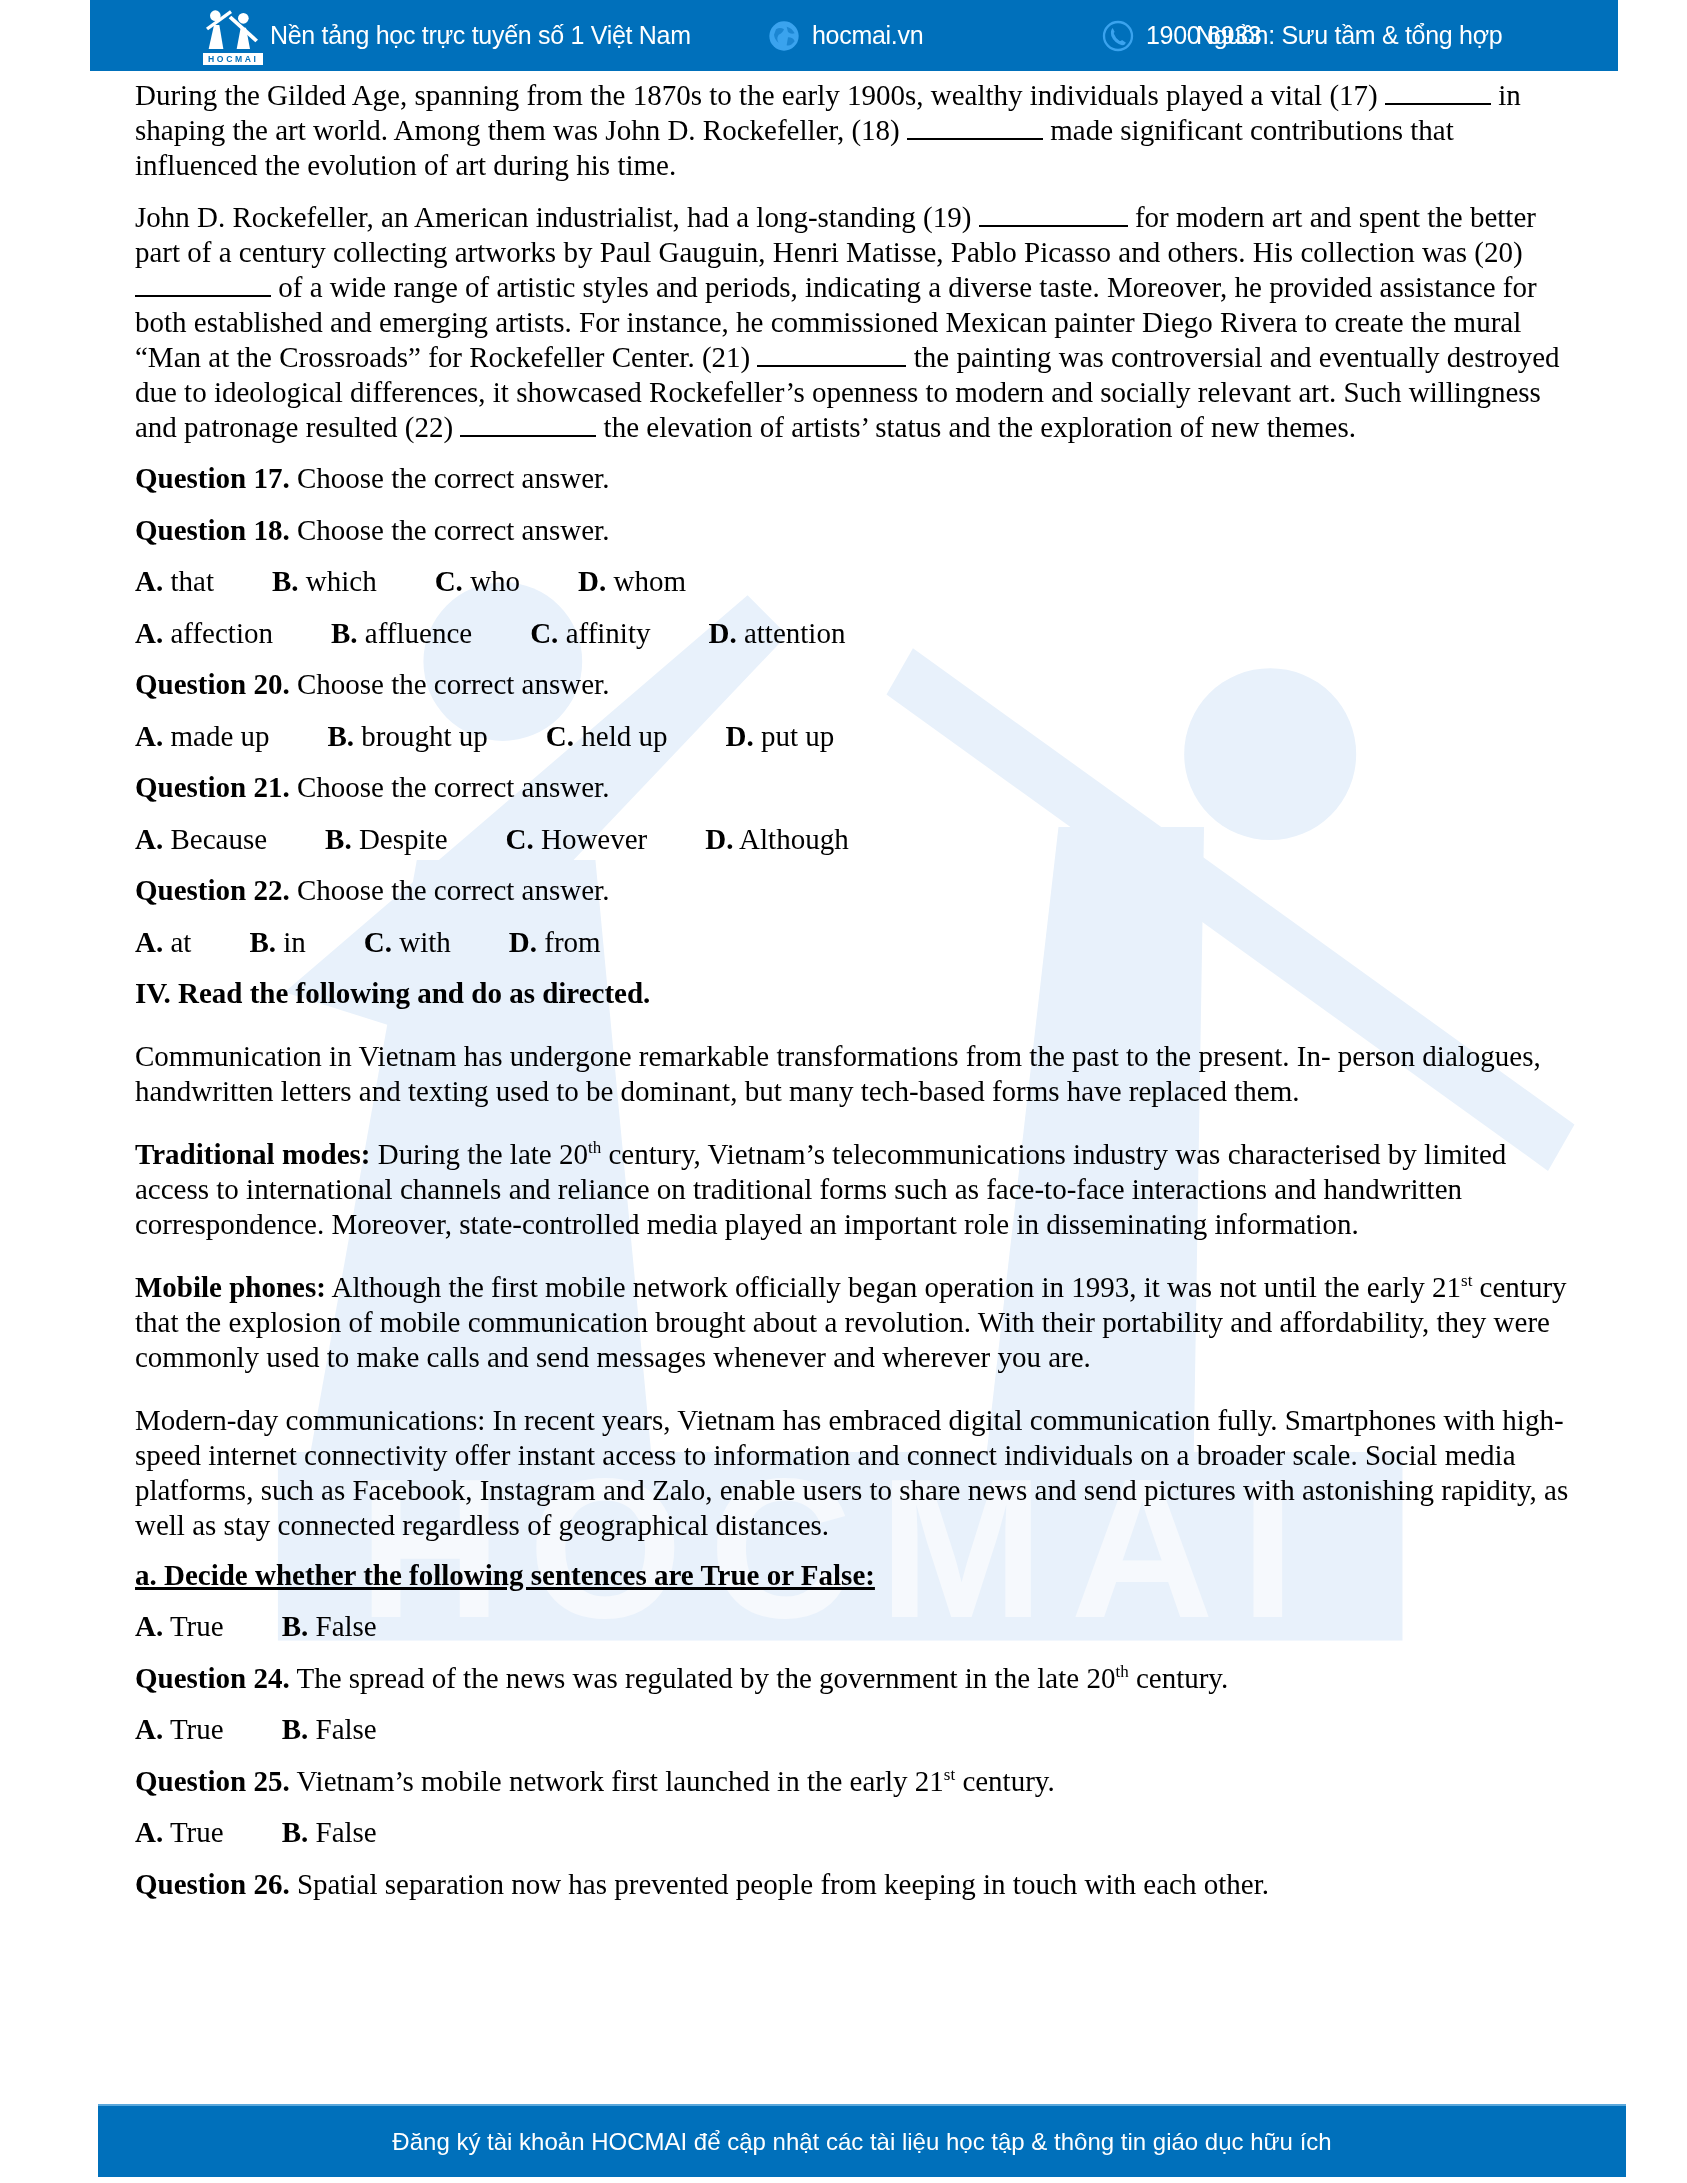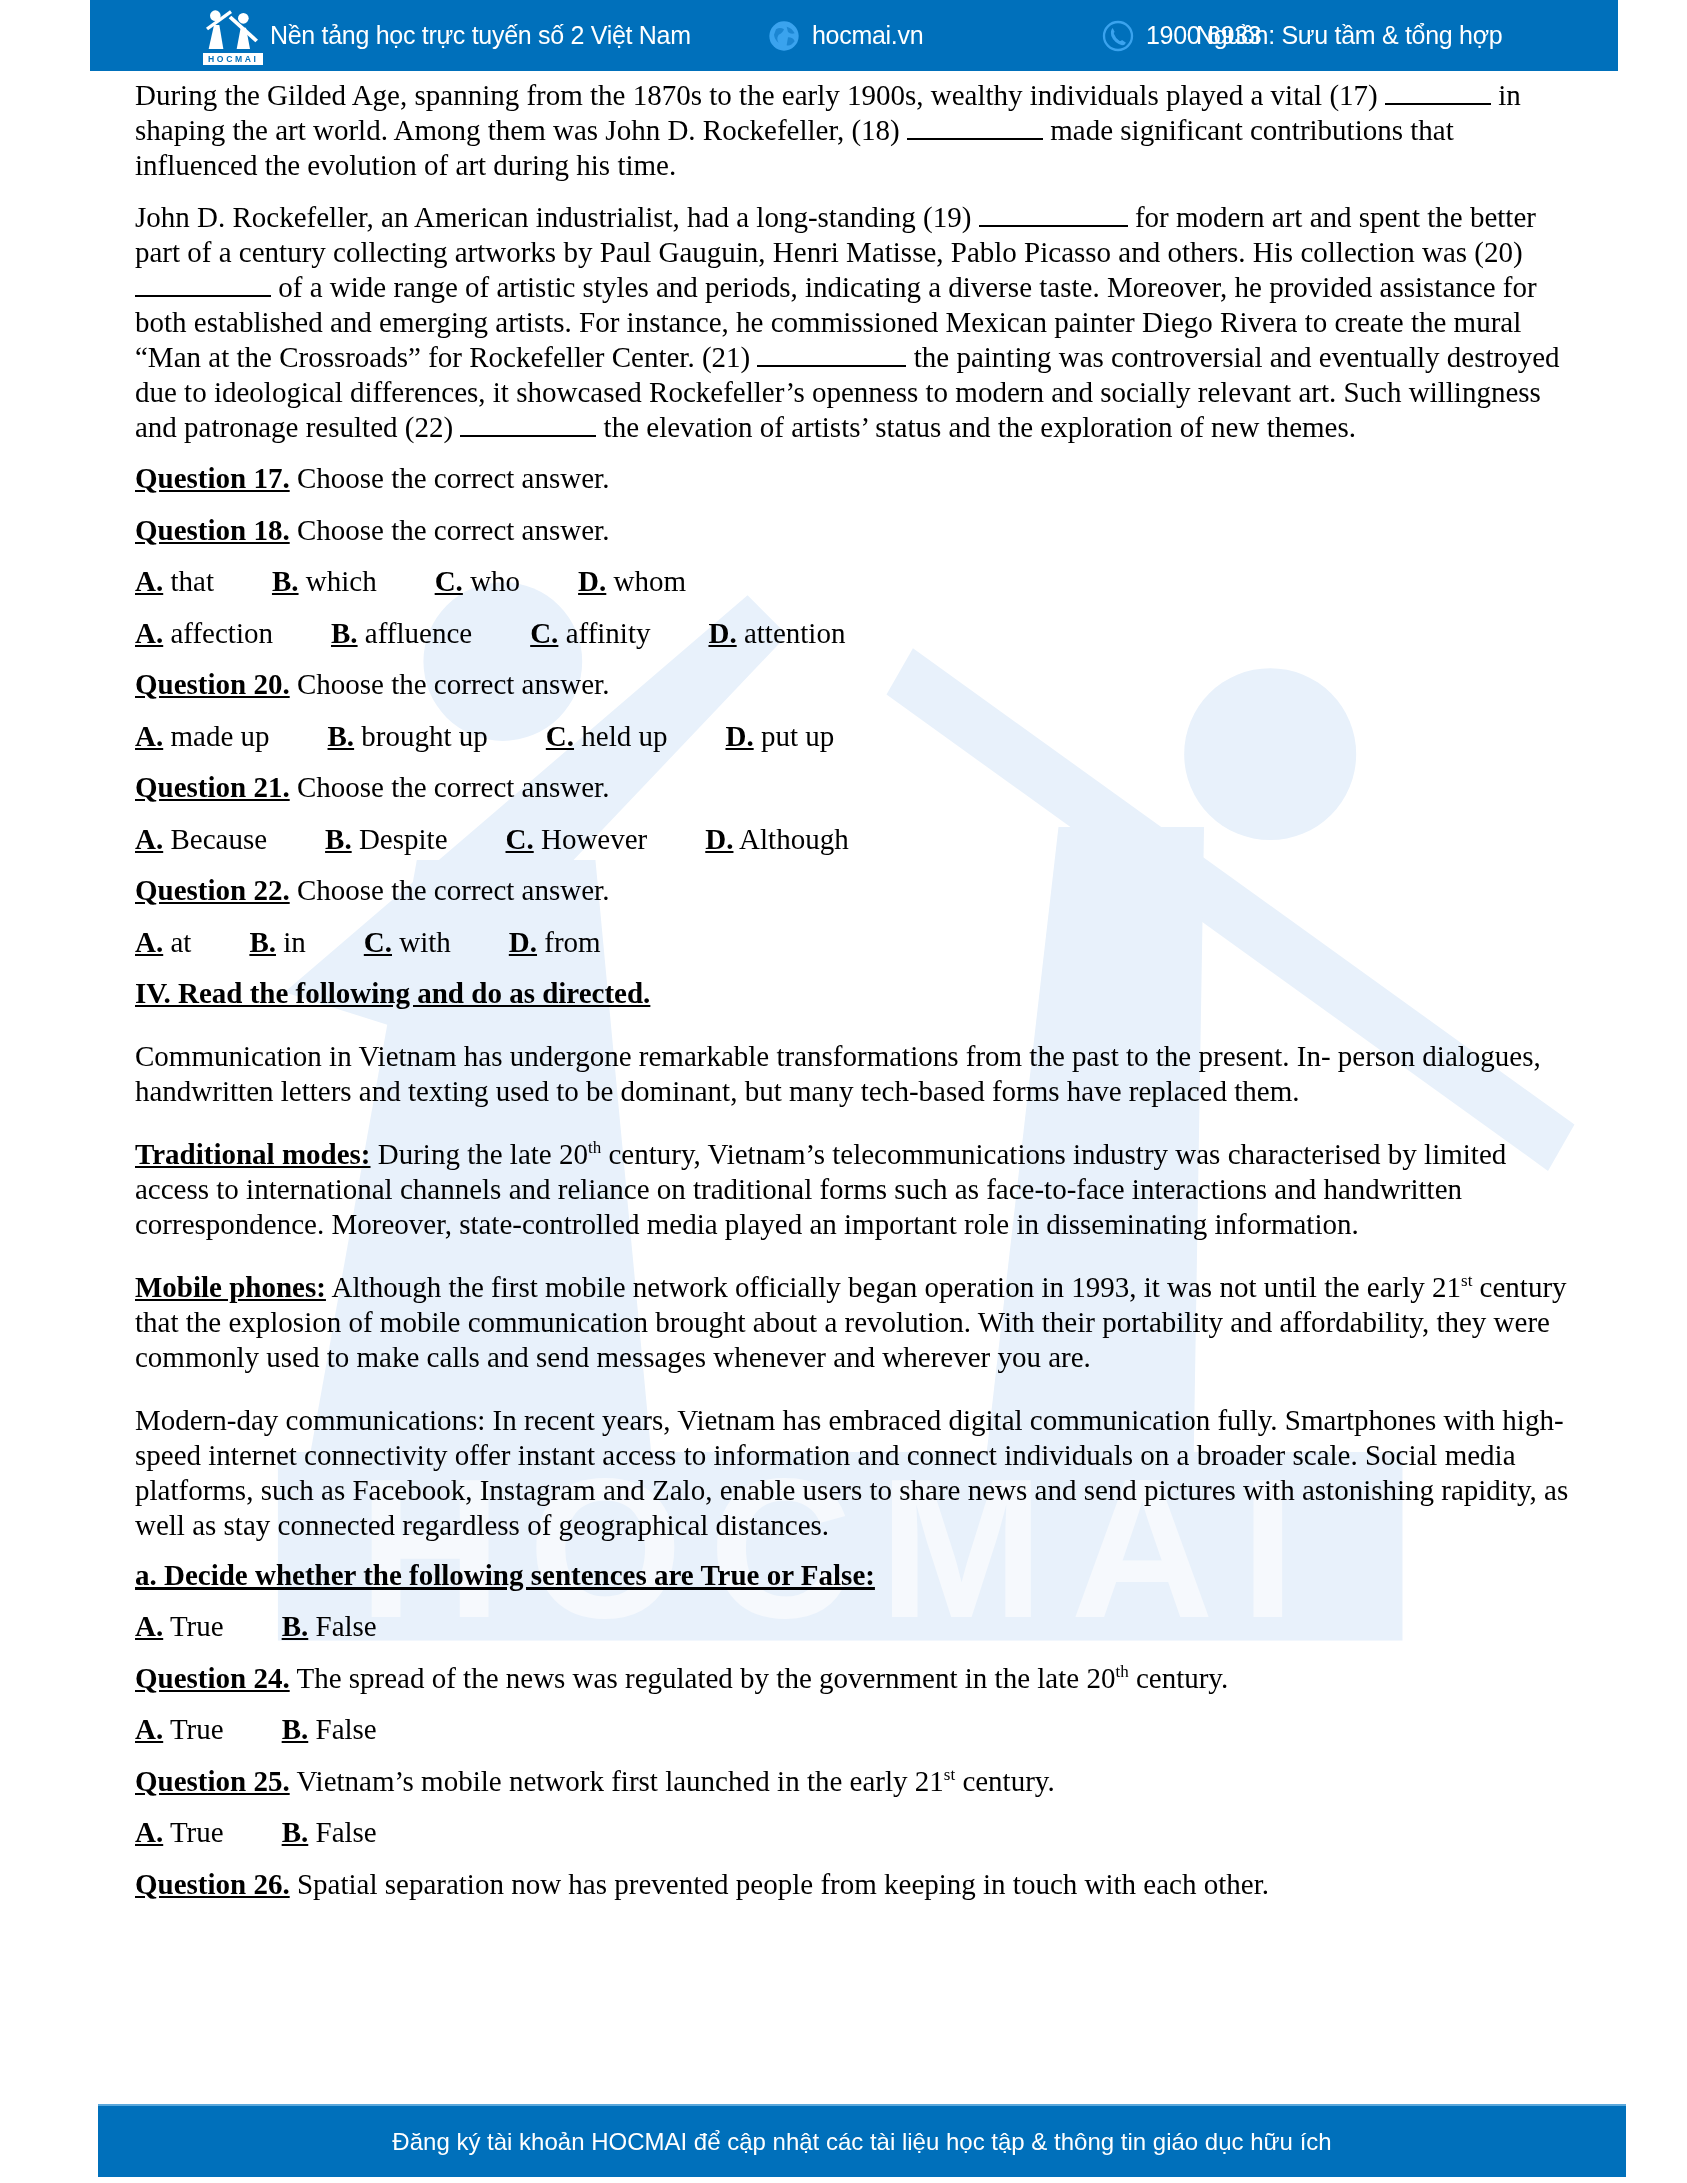--- a/index.html
+++ b/index.html
@@ -30,21 +30,21 @@
   
   .content {
     position: absolute; left: 135px; top: 78px; width: 1442px; z-index: 1;
     font-size: 29px; line-height: 35px;
   }
   .content p { margin: 0 0 16.5px 0; }
   .content .para { margin-bottom: 14.6px; margin-top: 28px; }
   .blank { display: inline-block; border-bottom: 2px solid #000; height: 24px; vertical-align: baseline; }
   .opts { display: flex; }
   .opts span.opt { margin-right: 58px; }
-  b { font-weight: bold; text-decoration: underline; }
+  b { font-weight: bold; }
   sup { font-size: 17px; line-height: 0; vertical-align: super; }
   .u { text-decoration: underline; text-decoration-thickness: 2.6px; font-weight: bold; }
 </style>
 </head>
 <body>
 
 <svg class="watermark" viewBox="0 0 2550 3300">
   <g fill="#e8f1fb">
     <circle cx="760" cy="1000" r="120"></circle>
     <path d="M430 1500 L1130 900 L1190 960 L620 1560 Z"></path>
@@ -62,21 +62,21 @@
     <svg width="64" height="44" viewBox="0 0 96 66">
       <circle cx="20" cy="10" r="8" fill="#fff"></circle>
         <circle cx="62" cy="14" r="8" fill="#fff"></circle>
       <path d="M10 60 L18 24 L26 24 L32 60 Z" fill="#fff"></path>
       <path d="M6 28 L42 2 L45 6 L9 32 Z" fill="#fff"></path>
       <path d="M52 60 L58 28 L66 28 L72 60 Z" fill="#fff"></path>
       <path d="M44 10 L84 46 L80 50 L40 14 Z" fill="#fff"></path>
     </svg>
     <div class="badge">HOCMAI</div>
   </div>
-  <div class="item" style="left:180px;">Nền tảng học trực tuyến số 2 Việt Nam</div>
+  <div class="item" style="left:180px;">Nền tảng học trực tuyến số 1 Việt Nam</div>
   <div class="item" style="left:678px;">
     <svg class="icon-circle" viewBox="0 0 48 48">
       <circle cx="24" cy="24" r="22" fill="#3aa3ee"></circle>
       <path d="M12 14 Q18 10 24 14 Q22 20 16 22 Q12 28 16 34 Q10 30 9 22 Z" fill="#1c86d2"></path>
       <path d="M28 10 Q36 12 40 20 Q34 22 30 18 Z M30 26 Q38 26 40 32 Q34 40 28 38 Z" fill="#1c86d2"></path>
     </svg>
     <span>hocmai.vn</span>
   </div>
   <div class="item" style="left:1012px;align-items:center;">
     <svg class="icon-circle" viewBox="0 0 48 48">

